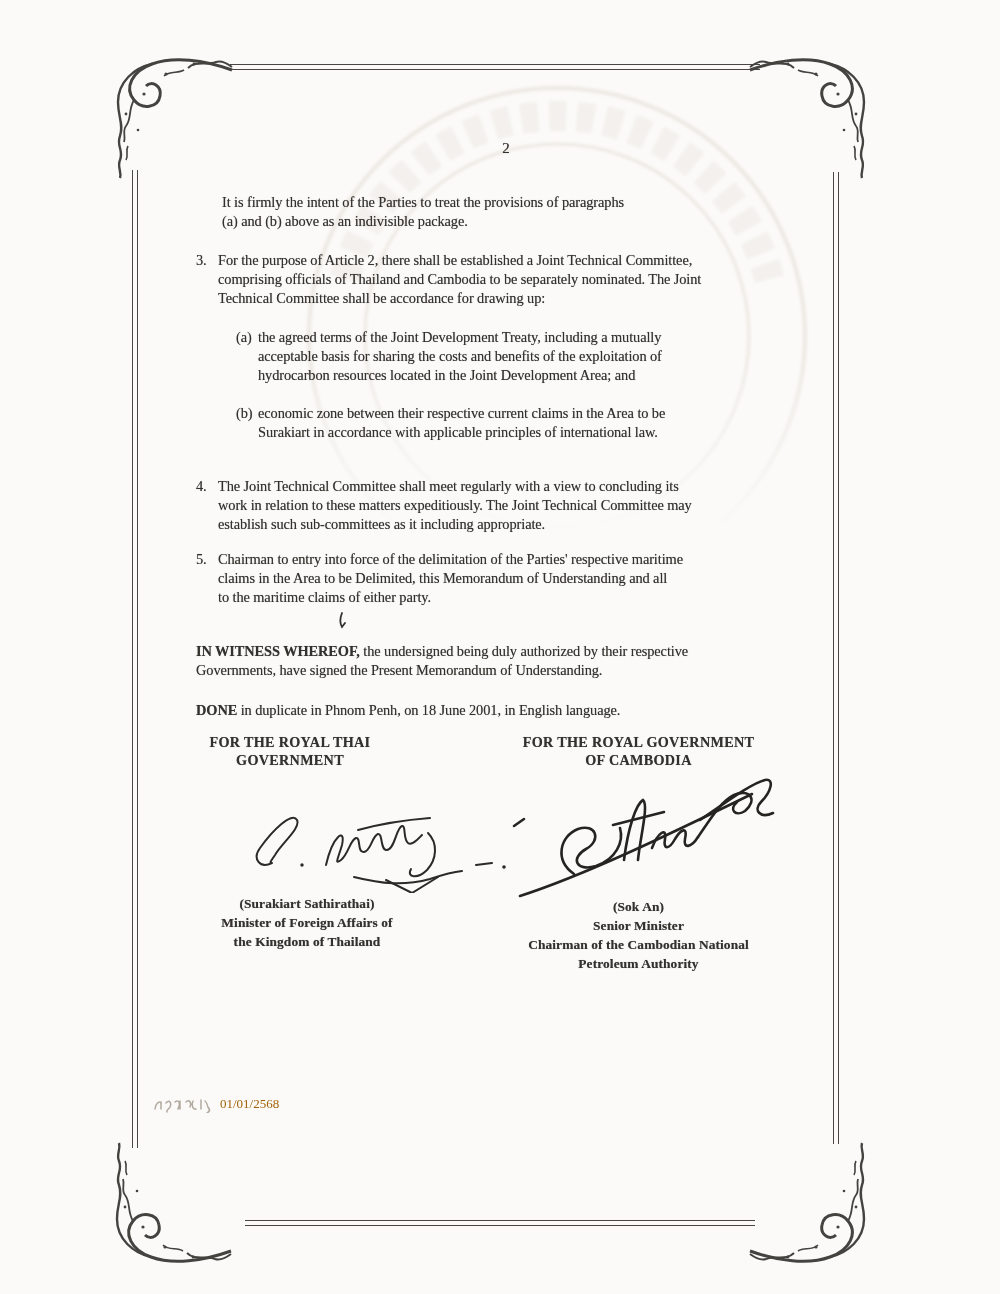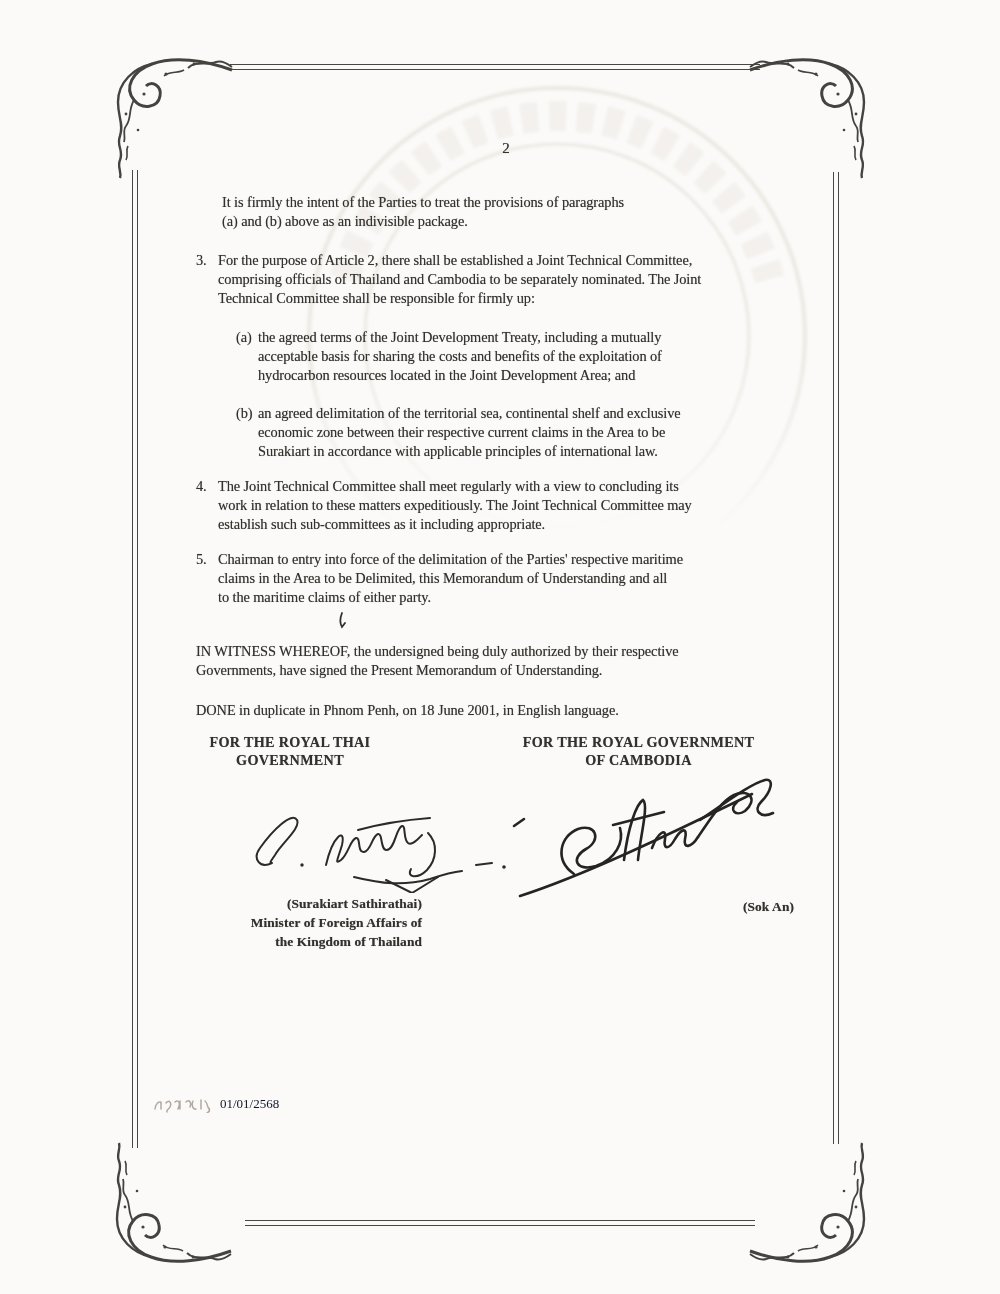--- a/index.html
+++ b/index.html
@@ -9,38 +9,38 @@
   .scanlayer{position:absolute;inset:0;filter:blur(0.25px);z-index:3;}
   .txt{position:absolute;color:#33312d;font-size:14.4px;line-height:19px;letter-spacing:-0.1px;
        white-space:nowrap;text-shadow:0 0 .7px rgba(51,49,45,.55);}
   .tline{white-space:nowrap;}
   .item{left:196px;}
   .inum{position:absolute;left:0;top:0;}
   .ilines{margin-left:22px;}
   .sub{left:236px;}
   .sub .ilines{}
   .pagenum{left:196px;top:139px;width:620px;text-align:center;font-size:15px;}
-  b{font-weight:normal;}
+  b{font-weight:bold;}
   .sig-head{font-weight:bold;font-size:14.2px;line-height:17.5px;letter-spacing:.3px;text-align:center;}
-  .sig-names{font-weight:bold;font-size:13.4px;line-height:19px;text-align:right;letter-spacing:.1px;}
+  .sig-names{font-weight:bold;font-size:13.4px;line-height:19px;text-align:center;letter-spacing:.1px;}
   
   .frame{position:absolute;inset:0;z-index:1;}
   .dline{position:absolute;border-color:#4a4743;border-style:solid;border-width:0;}
   .dline.h{height:4px;border-top-width:1.6px;border-bottom-width:1.6px;}
   .dline.v{width:4px;border-left-width:1.6px;border-right-width:1.6px;}
   .corner{position:absolute;width:130px;height:125px;}
   
   .wm{position:absolute;left:272px;top:66px;width:560px;height:560px;z-index:0;opacity:.16;
       filter:blur(1.4px);
       -webkit-mask-image:linear-gradient(#000 52%,transparent 84%);
       mask-image:linear-gradient(#000 52%,transparent 84%);}
   
   .sigsvg{position:absolute;}
   
-  .stamp{position:absolute;left:152px;top:1095px;z-index:3;color:#0f172a;font-size:13px;
+  .stamp{position:absolute;left:152px;top:1095px;z-index:3;color:#a16207;font-size:13px;
          display:flex;align-items:center;gap:6px;white-space:nowrap;text-align:center;}
 </style>
 </head>
 <body>
 
 <div id="page">
 
   <svg class="wm" viewBox="0 0 560 560" aria-hidden="true">
     <g fill="none" stroke="#a4927e">
       <circle cx="285" cy="270" r="248" stroke-width="4"></circle>
@@ -92,37 +92,36 @@
     <div class="txt" style="left:222px;top:193px;">
         <div class="tline">It is firmly the intent of the Parties to treat the provisions of paragraphs</div>
         <div class="tline">(a) and (b) above as an indivisible package.</div>
       </div>
 
     <div class="txt item" style="top:251px;">
       <span class="inum">3.</span>
       <div class="ilines">
           <div class="tline">For the purpose of Article 2, there shall be established a Joint Technical Committee,</div>
           <div class="tline">comprising officials of Thailand and Cambodia to be separately nominated.  The Joint</div>
-          <div class="tline">Technical Committee shall be responsible for firmly up:</div>
+          <div class="tline">Technical Committee shall be accordance for drawing up:</div>
         </div>
     </div>
 
     <div class="txt sub" style="top:328px;">
       <span class="inum">(a)</span>
       <div class="ilines">
           <div class="tline">the agreed terms of the Joint Development Treaty, including a  mutually</div>
           <div class="tline">acceptable basis for sharing the costs and benefits of the exploitation of</div>
           <div class="tline">hydrocarbon resources located in the Joint Development Area; and</div>
         </div>
     </div>
 
     <div class="txt sub" style="top:404px;">
       <span class="inum">(b)</span>
       <div class="ilines">
-          <div class="tline">an agreed delimitation of the territorial sea, continental shelf and exclusive</div>
           <div class="tline">economic zone between their respective current claims in the Area to be</div>
           <div class="tline">Surakiart in accordance with applicable principles of international law.</div>
         </div>
     </div>
 
     <div class="txt item" style="top:477px;">
       <span class="inum">4.</span>
       <div class="ilines">
           <div class="tline">The Joint Technical Committee shall meet regularly with a view to concluding its</div>
           <div class="tline">work in relation to these matters expeditiously. The Joint Technical Committee may</div>
@@ -191,20 +190,25 @@
     <div class="txt sig-names" style="left:192px;top:894px;width:230px;">
       <div class="tline">(Surakiart Sathirathai)</div>
       <div>
           <div class="tline">Minister of Foreign Affairs of</div>
           <div class="tline">the Kingdom of Thailand</div>
         </div>
     </div>
 
     <div class="txt sig-names" style="left:483px;top:897px;width:311px;">
       <div class="tline">(Sok An)</div>
+      <div>
+          <div class="tline">Senior Minister</div>
+          <div class="tline">Chairman of the Cambodian National</div>
+          <div class="tline">Petroleum Authority</div>
+        </div>
     </div>
   </div>
 
   <div class="stamp" aria-label="หมดอายุ 01/01/2568">
     <svg width="62" height="18" viewBox="0 0 62 18" aria-hidden="true">
       <g fill="none" stroke="#b2aaa0" stroke-width="1.5" stroke-linecap="round">
         <path d="M3,14 C4,7 9,5 9,9 M9,14 V7"></path>
         <path d="M14,8 c3,-4 6,0 4,4 c-1,2 -4,3 -3,5"></path>
         <path d="M23,7 c4,-3 6,2 3,7 M28,6 v8"></path>
         <path d="M34,7 c3,-3 6,0 4,5 M41,6 c-2,4 0,9 3,8"></path>

